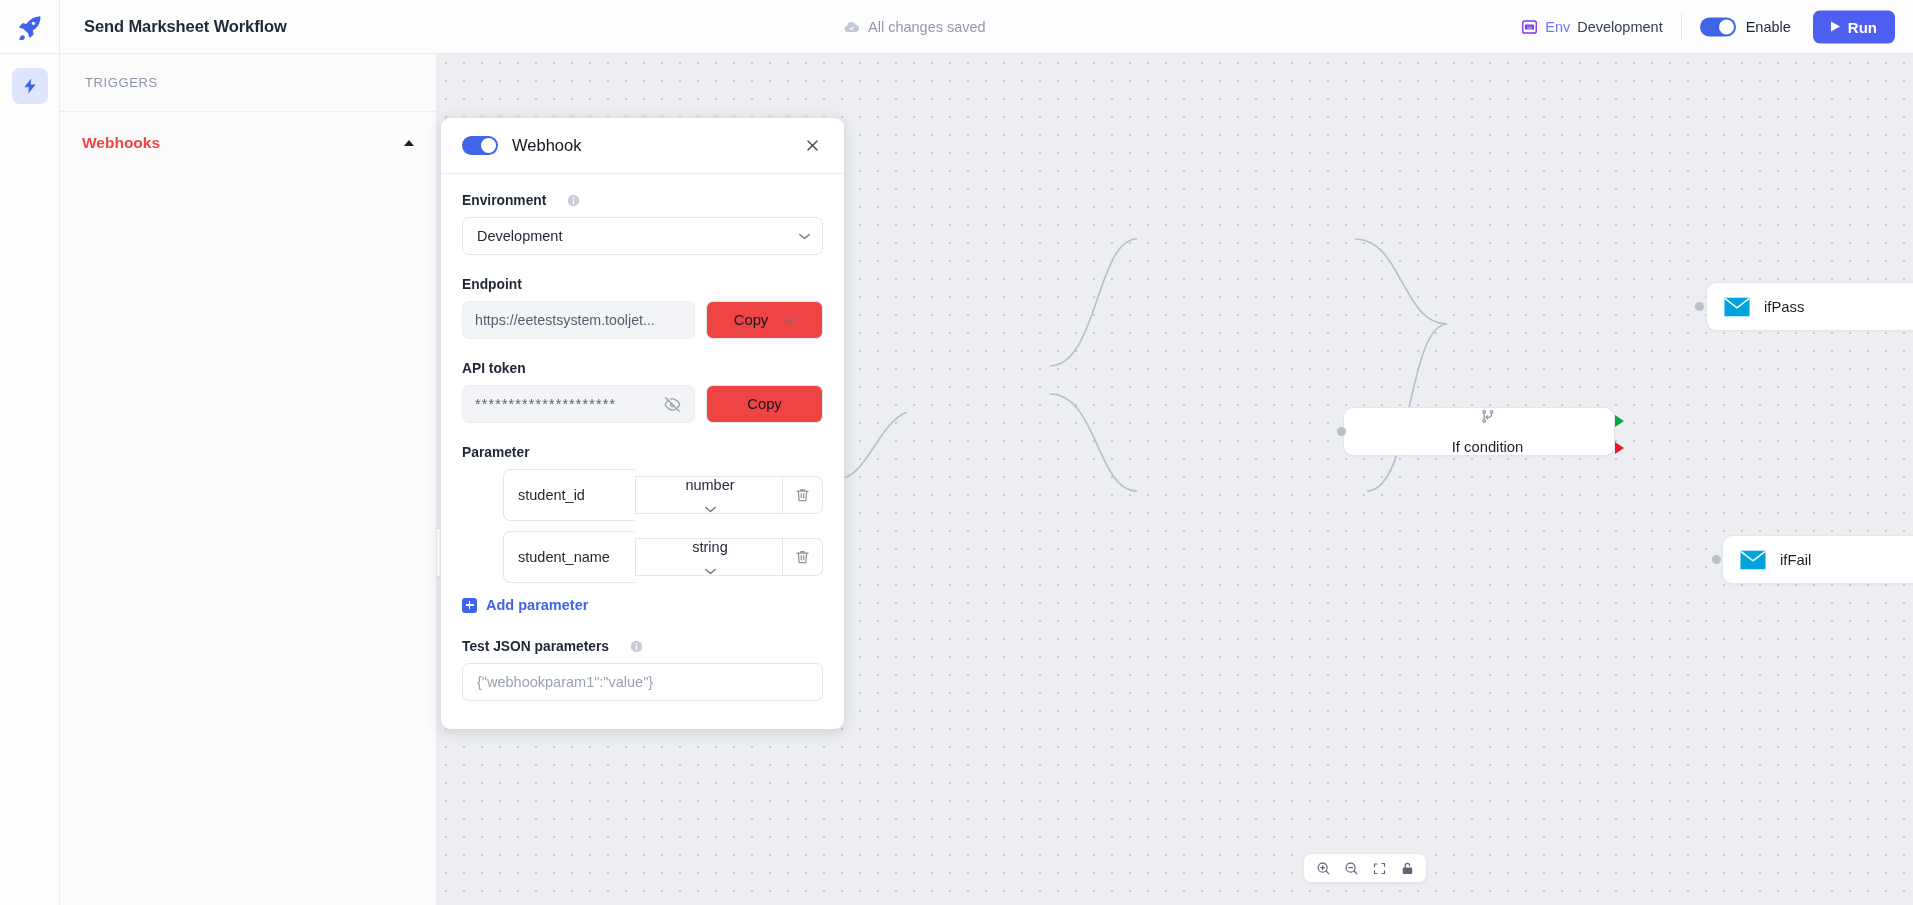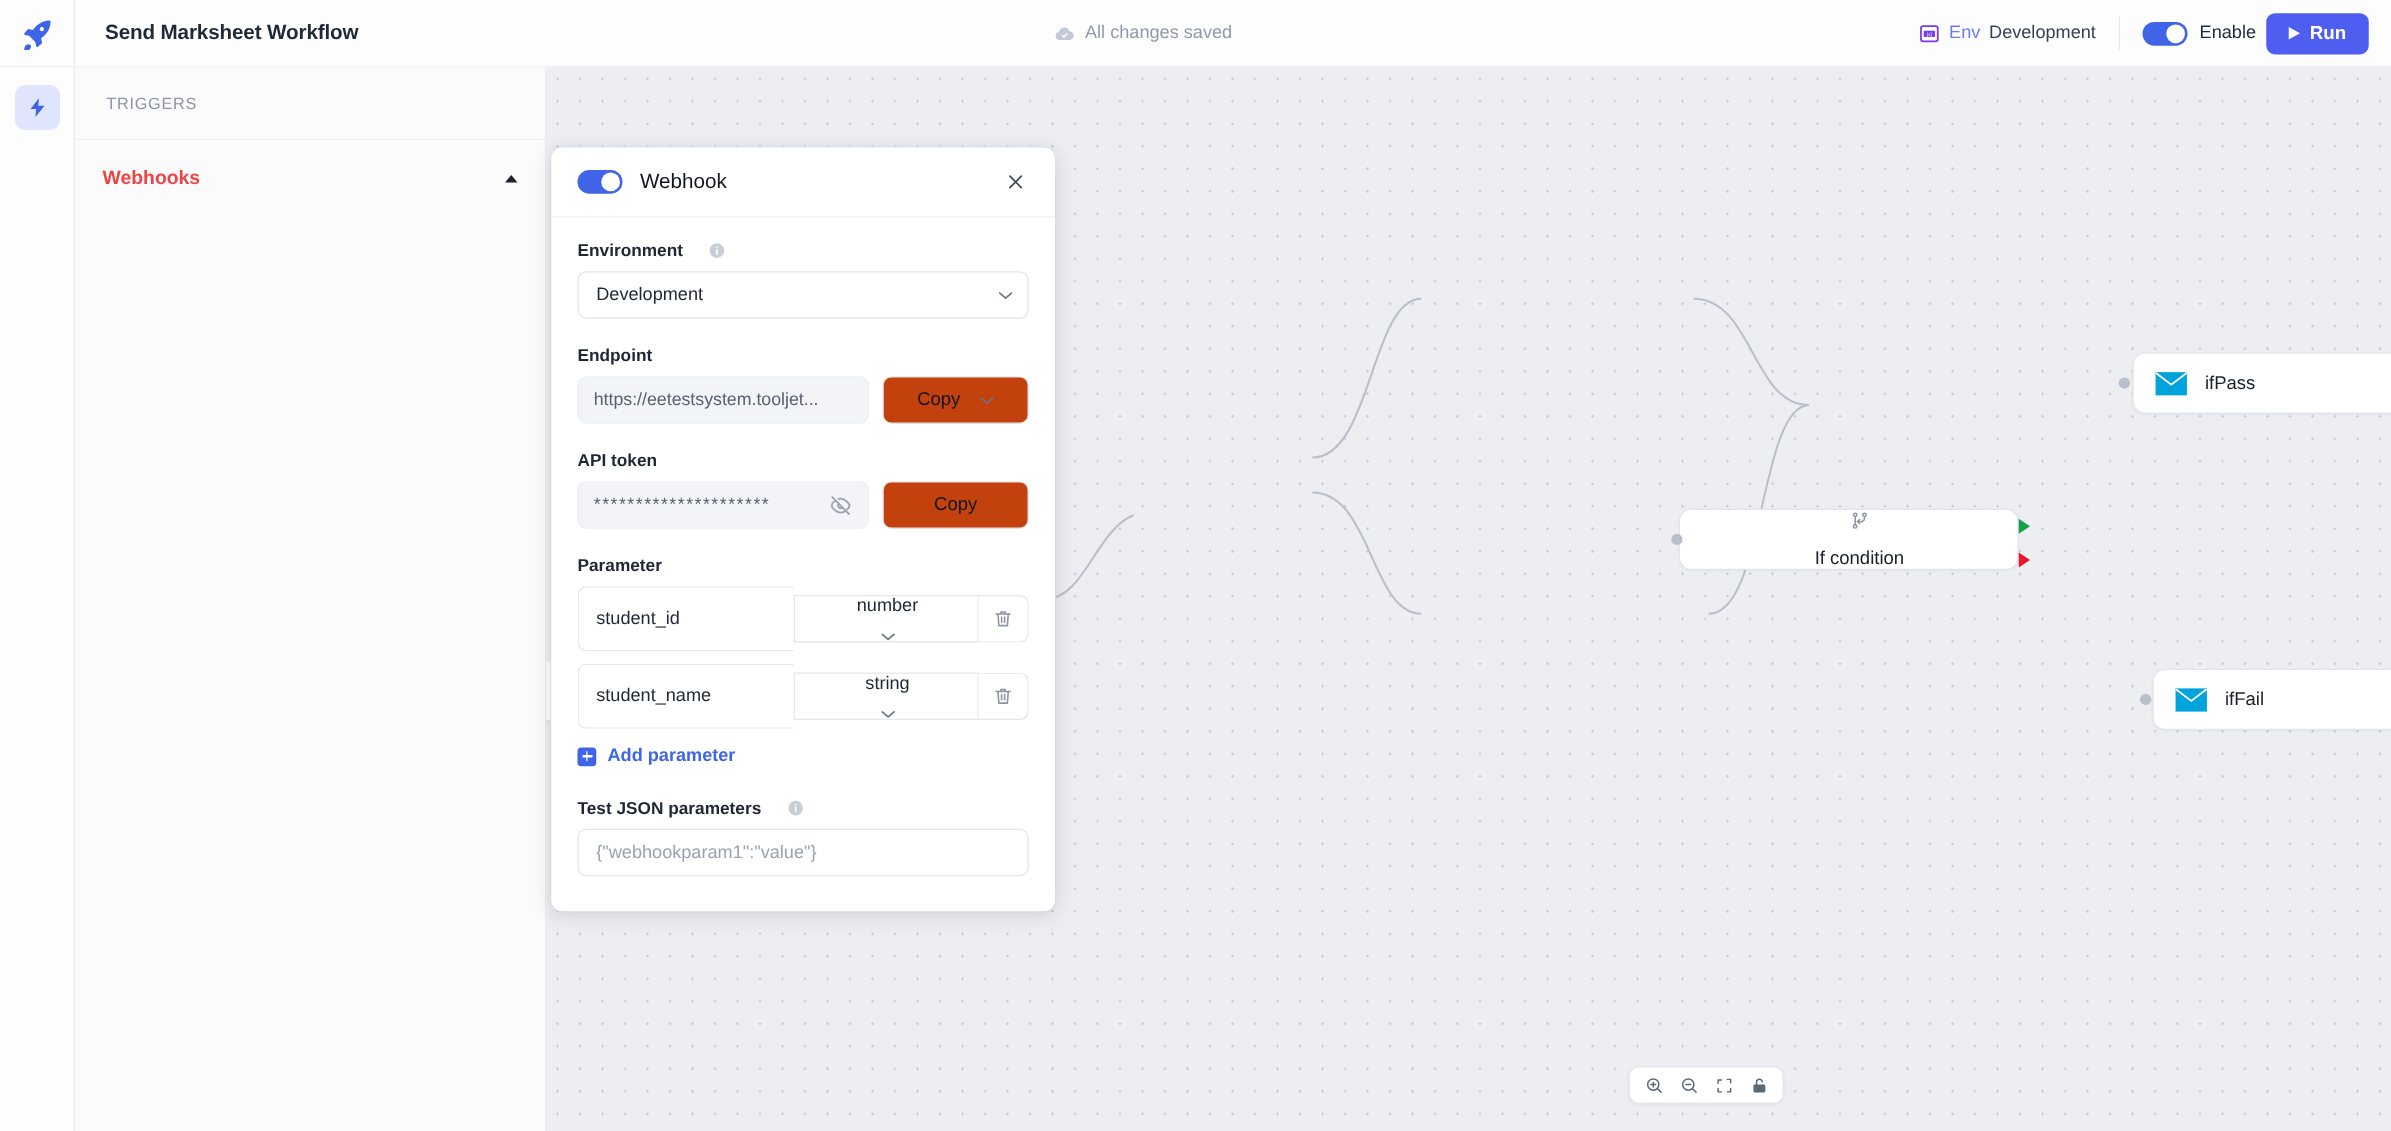--- a/index.html
+++ b/index.html
@@ -38,21 +38,21 @@
   .cloud-icon { width: 17px; height: 17px; display: block; }
   .topbar-right {
     position: absolute; right: 18px; top: 50%; transform: translateY(-50%);
     display: flex; align-items: center; gap: 0px;
   }
   .env-group { display: flex; align-items: center; gap: 7px; padding-right: 18px; }
   .env-icon { width: 17px; height: 17px; display:block; }
   .env-label { color: #6b7bf7; font-size: 14.5px; }
   .env-value { color: #374151; font-size: 14.5px; }
   .vdiv { width: 1px; height: 26px; background: #e4e7ec; margin: 0 18px 0 0; }
-  .enable-group { display: flex; align-items: center; gap: 10px; padding-right: 8px; text-align: right; }
+  .enable-group { display: flex; align-items: center; gap: 10px; padding-right: 22px; text-align: right; }
   .lbl-enable { font-size: 14.5px; color: #1f2937; font-weight: 500; }
   .run-btn {
     background: #4e5ef0; color: #fff; border: none; border-radius: 7px;
     height: 33px; padding: 0 18px; font-size: 15px; font-weight: bold;
     display: flex; align-items: center; gap: 8px; cursor: pointer;
     font-family: inherit;
   }
   .play-tri {
     width: 0; height: 0; border-left: 9px solid #fff;
     border-top: 5.5px solid transparent; border-bottom: 5.5px solid transparent;
@@ -186,31 +186,31 @@
   .spacer-20 { height: 22px; }
   .row { display: flex; gap: 11px; align-items: center; }
   .readonly-input {
     height: 38px; background: #f2f4f7; border: 1px solid #eceef2; border-radius: 7px;
     display: flex; align-items: center; padding: 0 12px;
     font-size: 14.2px; color: #565f6e; overflow: hidden;
     white-space: nowrap; text-overflow: ellipsis;
   }
   .readonly-input .txt { overflow:hidden; text-overflow:ellipsis; white-space:nowrap; flex:1; }
   .btn-outline {
-    height: 38px; border: 1px solid #e3e6eb; border-radius: 7px; background: #c2410c;
+    height: 38px; border: 1px solid #e3e6eb; border-radius: 7px; background: #ef4444;
     display: flex; align-items: center; justify-content: center; gap: 16px;
     padding: 0 14px; font-size: 14.8px; color: #12161f; cursor: pointer;
     font-family: inherit;
   }
   .eye-off { width: 19px; height: 19px; display:block; flex:0 0 auto; }
   .param-row { display: flex; align-items: center; margin-bottom: 10px; }
   .param-name {
     flex: 1; height: 52px; border: 1px solid #e3e6eb; border-right: none;
     border-radius: 7px 0 0 7px; display: flex; align-items: center;
-    padding: 0 14px; font-size: 14.5px; color: #1f2634; background:#fff;
+    padding: 0 14px; font-size: 14.5px; color: #1f2634; background:#fff;margin-left:41px;
   }
   .param-type {
     width: 148px; height: 38px; border: 1px solid #e3e6eb;
     border-radius: 0; display: flex; align-items: center;
     padding: 0 12px 0 14px; font-size: 14.5px; color: #1f2634;
     cursor: pointer; background:#fff;flex-direction:column;
   }
   .param-type .val { flex: 1; }
   .param-del {
     width: 40px; height: 38px; border: 1px solid #e3e6eb; border-left: none;

